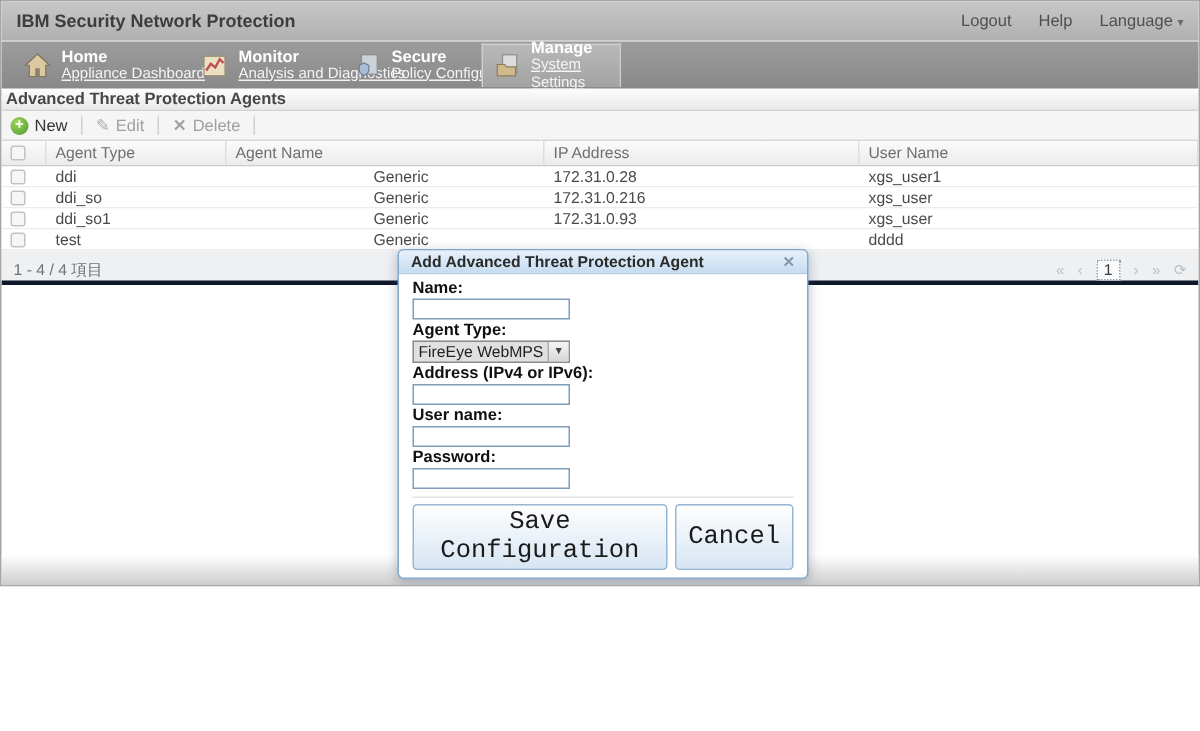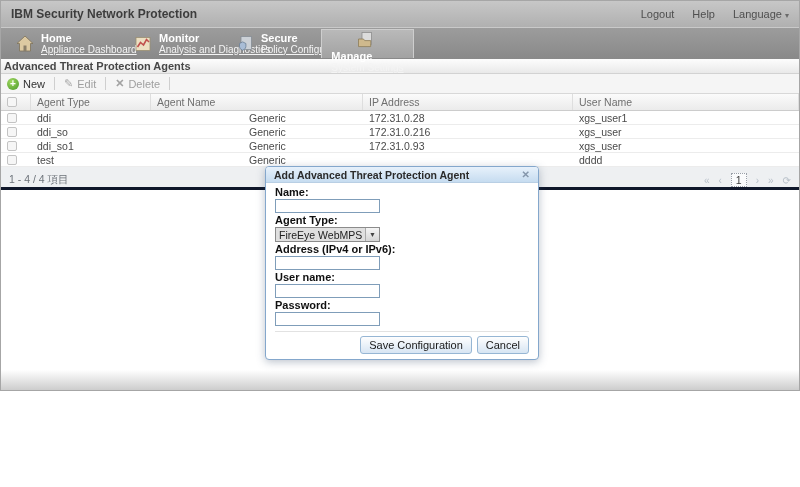--- a/index.html
+++ b/index.html
@@ -15,21 +15,21 @@
     display:flex;align-items:center;justify-content:space-between;
     padding:0 10px;border-bottom:1px solid #c9c9c9;
   }
   .topbar-title{font-size:12px;font-weight:bold;color:#3d3d3d;}
   .topbar-links{display:flex;align-items:center;gap:18px;}
   .tlink{font-size:11px;color:#4f4f4f;cursor:pointer;}
   .caret{font-size:8px;color:#6a6a6a;}
   
   .nav{position:relative;height:31px;background:linear-gradient(#9c9c9c,#898989);}
   .tab{position:absolute;top:1px;height:29px;display:flex;align-items:center;padding:0 6px;cursor:pointer;}
-  .tab.active{background:linear-gradient(#b9b9b9,#a2a2a2);border:1px solid #cecece;border-bottom:none;flex-direction:column;}
+  .tab.active{background:linear-gradient(#b9b9b9,#a2a2a2);border:1px solid #cecece;border-bottom:none;}
   .navicon{width:20px;height:20px;margin-right:6px;flex:0 0 auto;}
   .tabtext{display:flex;flex-direction:column;line-height:12px;}
   .tabtitle{font-size:11px;font-weight:bold;color:#ffffff;}
   .tabsub{font-size:10px;color:#f4f4f4;text-decoration:underline;}
   
   .section-header{
     height:15px;background:linear-gradient(#fdfdfd,#e9e9e9);
     border-bottom:1px solid #d2d2d2;padding:0 3px;
     font-size:11px;font-weight:bold;color:#474747;line-height:15px;
   }
@@ -104,21 +104,21 @@
   .fselect-text{padding-left:3px;flex:1;white-space:nowrap;overflow:hidden;}
   .fselect-arrow{
     width:14px;height:13px;background:linear-gradient(#f5f5f5,#d6d6d6);
     border-left:1px solid #ababab;text-align:center;font-size:7px;color:#444;line-height:13px;
   }
   .dlg-footer{
     border-top:1px solid #e2e2e2;margin-top:5px;padding:4px 0 5px 0;
     display:flex;justify-content:flex-end;gap:5px;
   }
   .dbtn{
-    font-family:Liberation Sans, sans-serif;font-size:11px;color:#1a1a1a;
+    font-family:Liberation Mono, monospace;font-size:17px;color:#1a1a1a;
     border:1px solid #96b6d4;border-radius:3px;background:linear-gradient(#fefefe,#d7e5f3);
     padding:2px 8px;cursor:pointer;
   }
 </style>
 </head>
 <body>
 
 <div class="page">
 
   <div class="topbar">

